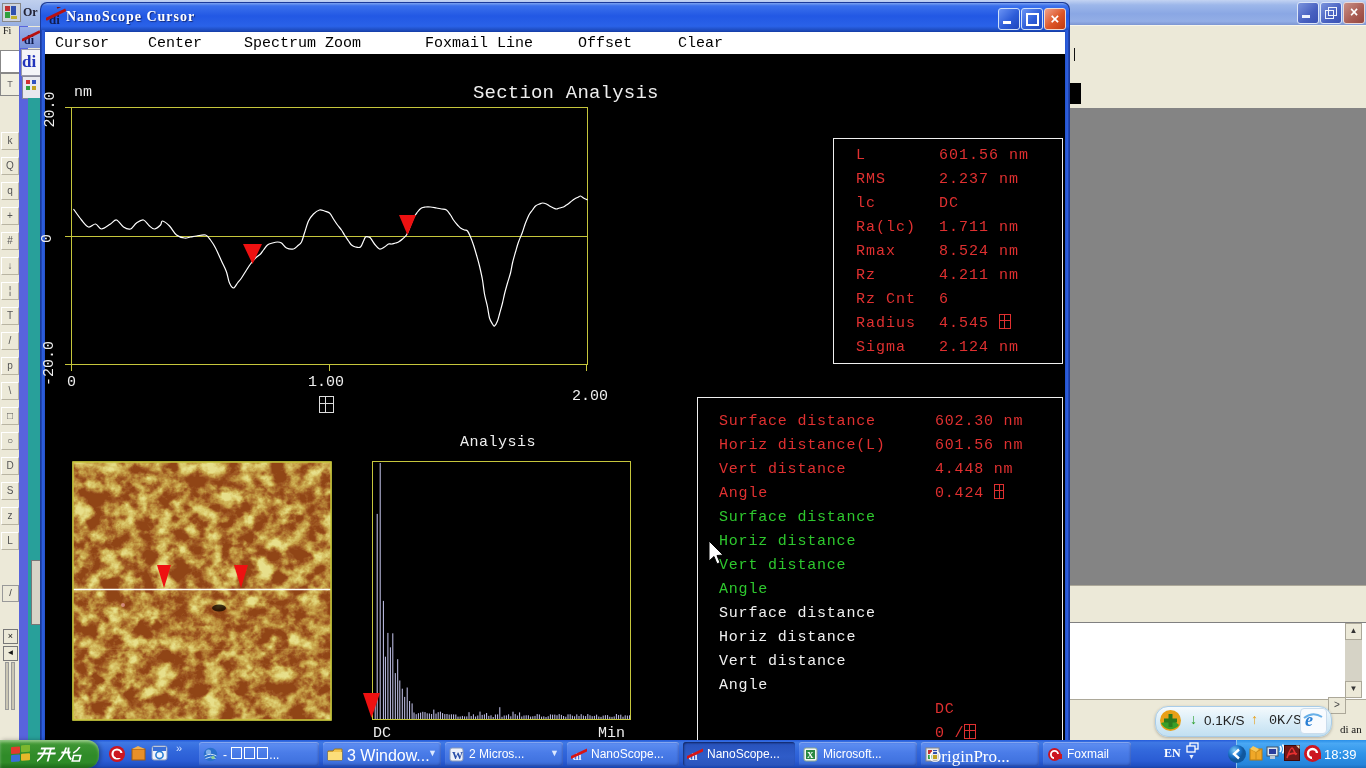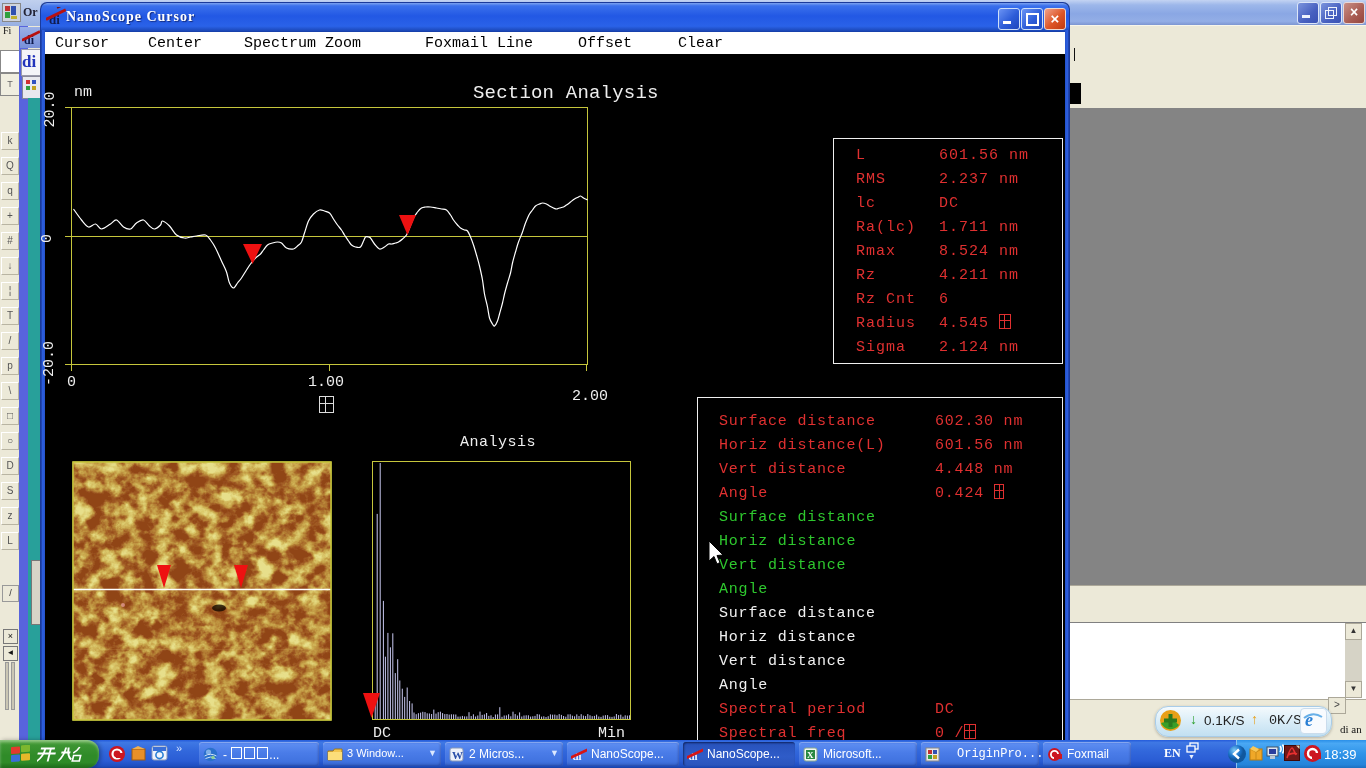--- a/index.html
+++ b/index.html
@@ -177,21 +177,20 @@
   <div class="abs" style="left:22px;top:5px;">L<br>RMS<br>lc<br>Ra(lc)<br>Rmax<br>Rz<br>Rz Cnt<br>Radius<br>Sigma</div>
   <div class="abs" style="left:105px;top:5px;">601.56 nm<br>2.237 nm<br>DC<br>1.711 nm<br>8.524 nm<br>4.211 nm<br>6<br>4.545 <span class="cjk"></span><br>2.124 nm</div>
 </div>
 
 <div class="abs mono" style="left:697px;top:397px;width:364px;height:343px;border:1.5px solid #f0f0f0;border-bottom:none;
   font-size:15px;line-height:24px;letter-spacing:0.8px;">
   <div class="abs" style="left:21px;top:12px;color:#e03030;">Surface distance<br>Horiz distance(L)<br>Vert distance<br>Angle</div>
   <div class="abs" style="left:237px;top:12px;color:#e03030;">602.30 nm<br>601.56 nm<br>4.448 nm<br>0.424 <span class="cjk" style="width:8px"></span></div>
   <div class="abs" style="left:21px;top:108px;color:#2ec82e;">Surface distance<br>Horiz distance<br>Vert distance<br>Angle</div>
   <div class="abs" style="left:21px;top:204px;color:#f0f0f0;">Surface distance<br>Horiz distance<br>Vert distance<br>Angle</div>
-  <div class="abs" style="left:21px;top:300px;color:#e03030;">Spectral period<br>Spectral freq</div>
   <div class="abs" style="left:237px;top:300px;color:#e03030;">DC<br>0 /<span class="cjk"></span></div>
 </div>
 
 <svg class="abs" style="left:706px;top:540px;" width="20" height="28">
   <path d="M 3,1 L 3,21 L 8,16.5 L 11,24 L 14,22.5 L 11,15.5 L 17,15 Z" fill="#fff" stroke="#000" stroke-width="1"></path>
 </svg>
 
 <svg class="abs" style="left:71.5px;top:460.5px;" width="260" height="260">
   <defs>
     <filter id="afm" x="0" y="0" width="100%" height="100%">
@@ -412,21 +411,21 @@
         <path d="M 1.5,9 Q 7.5,5.5 13.5,9 M 2.5,11.5 Q 7.5,8.5 12.5,11.5" stroke="#cfe4f8" stroke-width="1" fill="none"></path>
         <circle cx="10" cy="10.5" r="1.8" fill="#8fd098"></circle>
       </svg>
       <span style="position:absolute;left:24px;top:5px;color:#fff;font-size:12px;font-family:Liberation Sans,sans-serif;white-space:nowrap;">- <i class="tfu"></i><i class="tfu"></i><i class="tfu"></i>...</span>
     </div>
     <div class="abs" style="left:323px;top:742px;width:118px;height:24px;border-radius:3px;background:linear-gradient(180deg,#3a70e8 0%,#5b8bf0 10%,#4a7ce8 45%,#4173e0 80%,#3463cc 100%);box-shadow:inset 0 1px 1px rgba(255,255,255,.4), inset -1px -1px 2px rgba(0,0,60,.25);">
       <svg width="16" height="15" style="position:absolute;left:4px;top:5px">
         <path d="M 1,4 L 6,4 L 7.5,2 L 15,2 L 15,13 L 1,13 Z" fill="#f4c64e" stroke="#a07818"></path>
         <rect x="1" y="5" width="14" height="8" fill="#fcde7a"></rect>
       </svg>
-      <span style="position:absolute;left:24px;top:5px;color:#fff;font-size:11px;font-family:Liberation Sans,sans-serif;white-space:nowrap;text-align:center;">3 Window...</span>
+      <span style="position:absolute;left:24px;top:5px;color:#fff;font-size:16px;font-family:Liberation Sans,sans-serif;white-space:nowrap;text-align:center;">3 Window...</span>
       <span style="position:absolute;right:4px;top:6px;color:#dce8ff;font-size:9px;">▼</span>
     </div>
     <div class="abs" style="left:445px;top:742px;width:118px;height:24px;border-radius:3px;background:linear-gradient(180deg,#3a70e8 0%,#5b8bf0 10%,#4a7ce8 45%,#4173e0 80%,#3463cc 100%);box-shadow:inset 0 1px 1px rgba(255,255,255,.4), inset -1px -1px 2px rgba(0,0,60,.25);">
       <svg width="15" height="15" style="position:absolute;left:4px;top:5px">
         <rect x="1" y="1" width="13" height="13" rx="2" fill="#eef2fa" stroke="#8898b8"></rect>
         <text x="3" y="12" font-size="11" font-weight="bold" fill="#2a4fa8" font-family="Liberation Serif,serif">W</text>
       </svg>
       <span style="position:absolute;left:24px;top:5px;color:#fff;font-size:12px;font-family:Liberation Sans,sans-serif;white-space:nowrap;">2 Micros...</span>
       <span style="position:absolute;right:4px;top:6px;color:#dce8ff;font-size:9px;">▼</span>
     </div>
@@ -453,21 +452,21 @@
       <span style="position:absolute;left:24px;top:5px;color:#fff;font-size:12px;font-family:Liberation Sans,sans-serif;white-space:nowrap;">Microsoft...</span>
     </div>
     <div class="abs" style="left:921px;top:742px;width:118px;height:24px;border-radius:3px;background:linear-gradient(180deg,#3a70e8 0%,#5b8bf0 10%,#4a7ce8 45%,#4173e0 80%,#3463cc 100%);box-shadow:inset 0 1px 1px rgba(255,255,255,.4), inset -1px -1px 2px rgba(0,0,60,.25);">
       <svg width="15" height="15" style="position:absolute;left:4px;top:5px">
         <rect x="1" y="1" width="13" height="13" fill="#e8e8ea" stroke="#888"></rect>
         <rect x="3" y="3" width="4" height="4" fill="#c03030"></rect>
         <rect x="8" y="3" width="4" height="4" fill="#3050b0"></rect>
         <rect x="3" y="8" width="4" height="4" fill="#30a040"></rect>
         <rect x="8" y="8" width="4" height="4" fill="#c0a020"></rect>
       </svg>
-      <span style="position:absolute;left:36px;top:5px;color:#fff;font-size:12px;font-family:Liberation Mono, monospace;white-space:nowrap;">OriginPro...</span>
+      <span style="position:absolute;left:8px;top:5px;color:#fff;font-size:17px;font-family:Liberation Serif, serif;white-space:nowrap;">OriginPro...</span>
     </div>
     <div class="abs" style="left:1043px;top:742px;width:88px;height:24px;border-radius:3px;background:linear-gradient(180deg,#3a70e8 0%,#5b8bf0 10%,#4a7ce8 45%,#4173e0 80%,#3463cc 100%);box-shadow:inset 0 1px 1px rgba(255,255,255,.4), inset -1px -1px 2px rgba(0,0,60,.25);">
       <svg width="15" height="15" style="position:absolute;left:4px;top:5px">
         <circle cx="7.5" cy="7.5" r="6.5" fill="#cc1620"></circle>
         <circle cx="7.5" cy="7.5" r="3.6" fill="none" stroke="#fff" stroke-width="1.8"></circle>
         <rect x="7" y="7" width="8" height="5" fill="#cc1620"></rect>
       </svg>
       <span style="position:absolute;left:24px;top:5px;color:#fff;font-size:12px;font-family:Liberation Sans,sans-serif;white-space:nowrap;">Foxmail</span>
     </div>
   </div>

